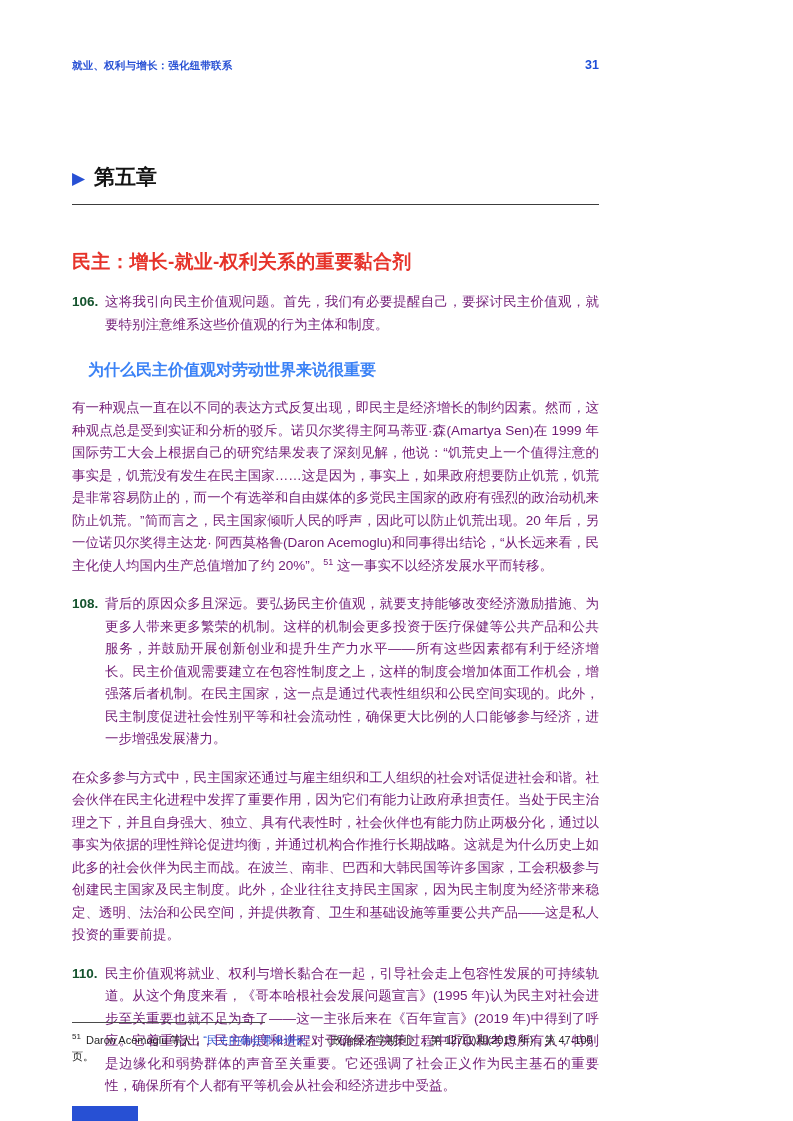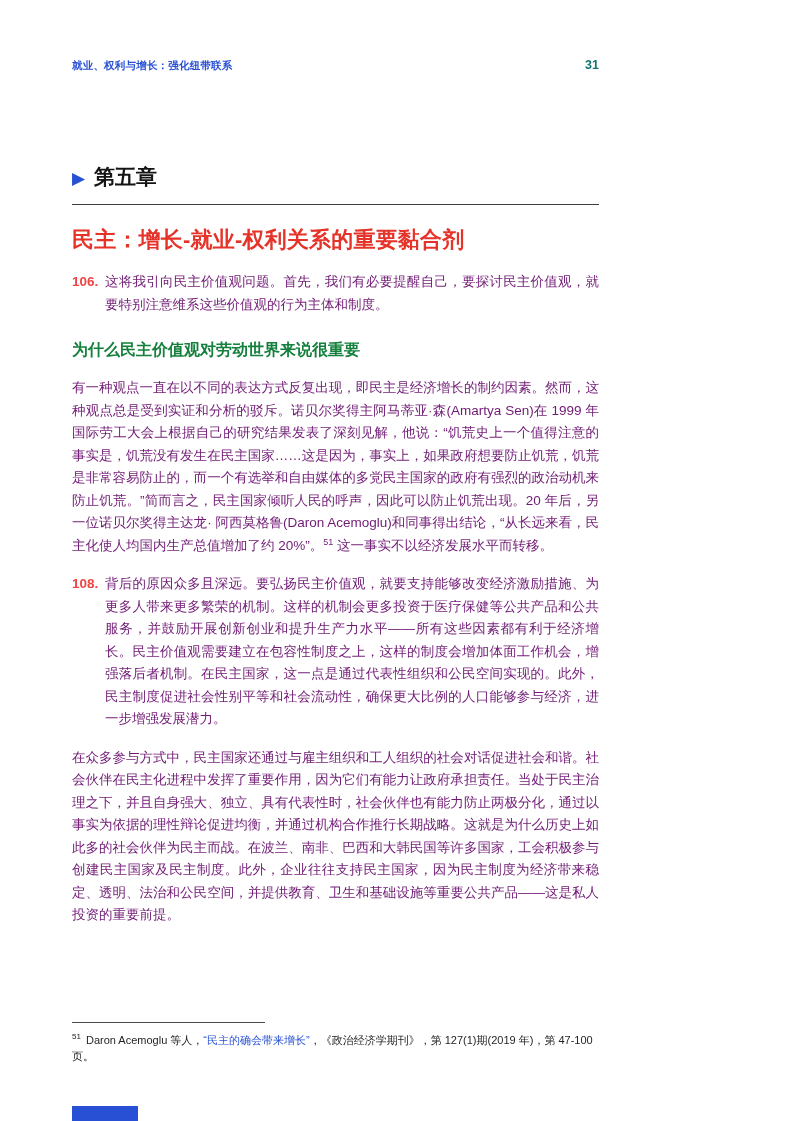--- a/index.html
+++ b/index.html
@@ -23,21 +23,21 @@
     align-items: baseline;
     padding: 58px 72px 0 72px;
   }
   .running-header {
     color: #2750d4;
     font-size: 10.5px;
     font-weight: bold;
     letter-spacing: 0.2px;
   }
   .page-number {
-    color: #0f766e;
+    color: #1d4ed8;
     font-size: 12.5px;
     font-weight: 600;
   }
   
   .chapter-block { margin: 90px 72px 0 72px; }
   .chapter-title {
     font-size: 21px;
     font-weight: bold;
     color: #141414;
     display: flex;
@@ -50,56 +50,57 @@
     line-height: 1;
     transform: translateY(1px);
   }
   .chapter-rule {
     margin-top: 13px;
     border-top: 1.6px solid #3c3c3c;
     height: 0;
   }
   
   .section-title {
-    margin: 20px 72px 0 72px;
+    margin: 44px 72px 0 72px;
     color: #e6332a;
-    font-size: 22px;
+    font-size: 19px;
     font-weight: bold;
     letter-spacing: 0.2px;
   }
   
   .content { margin: 0 72px; }
   .para {
     display: flex;
     margin-top: 16px;
   }
   .para-num {
     flex: 0 0 33px;
     font-size: 13.5px;
     font-weight: bold;
     line-height: 22.5px;
-    color: #ef4444;
+    color: #14532d;
   }
   .para-body {
     flex: 1;
     font-size: 13.5px;
     line-height: 22.5px;
     text-align: justify;
     color: #701a75;
   }
   .para-body sup {
     font-size: 9px;
     line-height: 0;
     vertical-align: super;
   }
   .subheading {
     margin-top: 24px;
-    color: #15803d;
+    color: #3b82f6;
     font-size: 16px;
     font-weight: bold;
+    margin-left: 16px;
   }
   
   .footnote-area {
     position: absolute;
     left: 72px;
     right: 72px;
     top: 1022px;
   }
   .footnote-rule {
     width: 193px;
@@ -162,20 +163,24 @@
       <div class="para">
         <p class="para-body">有一种观点一直在以不同的表达方式反复出现，即民主是经济增长的制约因素。然而，这种观点总是受到实证和分析的驳斥。诺贝尔奖得主阿马蒂亚·森(Amartya Sen)在 1999 年国际劳工大会上根据自己的研究结果发表了深刻见解，他说：“饥荒史上一个值得注意的事实是，饥荒没有发生在民主国家……这是因为，事实上，如果政府想要防止饥荒，饥荒是非常容易防止的，而一个有选举和自由媒体的多党民主国家的政府有强烈的政治动机来防止饥荒。”简而言之，民主国家倾听人民的呼声，因此可以防止饥荒出现。20 年后，另一位诺贝尔奖得主达龙· 阿西莫格鲁(Daron Acemoglu)和同事得出结论，“从长远来看，民主化使人均国内生产总值增加了约 20%”。<sup>51</sup> 这一事实不以经济发展水平而转移。</p>
       </div>
       <div class="para">
         <span class="para-num">108.</span>
         <p class="para-body">背后的原因众多且深远。要弘扬民主价值观，就要支持能够改变经济激励措施、为更多人带来更多繁荣的机制。这样的机制会更多投资于医疗保健等公共产品和公共服务，并鼓励开展创新创业和提升生产力水平——所有这些因素都有利于经济增长。民主价值观需要建立在包容性制度之上，这样的制度会增加体面工作机会，增强落后者机制。在民主国家，这一点是通过代表性组织和公民空间实现的。此外，民主制度促进社会性别平等和社会流动性，确保更大比例的人口能够参与经济，进一步增强发展潜力。</p>
       </div>
       <div class="para">
         <p class="para-body">在众多参与方式中，民主国家还通过与雇主组织和工人组织的社会对话促进社会和谐。社会伙伴在民主化进程中发挥了重要作用，因为它们有能力让政府承担责任。当处于民主治理之下，并且自身强大、独立、具有代表性时，社会伙伴也有能力防止两极分化，通过以事实为依据的理性辩论促进均衡，并通过机构合作推行长期战略。这就是为什么历史上如此多的社会伙伴为民主而战。在波兰、南非、巴西和大韩民国等许多国家，工会积极参与创建民主国家及民主制度。此外，企业往往支持民主国家，因为民主制度为经济带来稳定、透明、法治和公民空间，并提供教育、卫生和基础设施等重要公共产品——这是私人投资的重要前提。</p>
       </div>
+      <div class="para">
+        <span class="para-num">110.</span>
+        <p class="para-body">民主价值观将就业、权利与增长黏合在一起，引导社会走上包容性发展的可持续轨道。从这个角度来看，《哥本哈根社会发展问题宣言》(1995 年)认为民主对社会进步至关重要也就不足为奇了——这一主张后来在《百年宣言》(2019 年)中得到了呼应。它着重指出，民主制度和进程对于确保在决策过程中听取和考虑所有人，特别是边缘化和弱势群体的声音至关重要。它还强调了社会正义作为民主基石的重要性，确保所有个人都有平等机会从社会和经济进步中受益。</p>
+      </div>
     </main>
 
   <footer class="footnote-area">
     <div class="footnote-rule"></div>
     <p class="footnote"><sup>51</sup><span> Daron Acemoglu 等人，</span><a class="footnote-link">“民主的确会带来增长”</a><span>，《政治经济学期刊》，第 127(1)期(2019 年)，第 47-100 页。</span></p>
   </footer>
 
   <div class="corner-accent"></div>
 
 </div>

